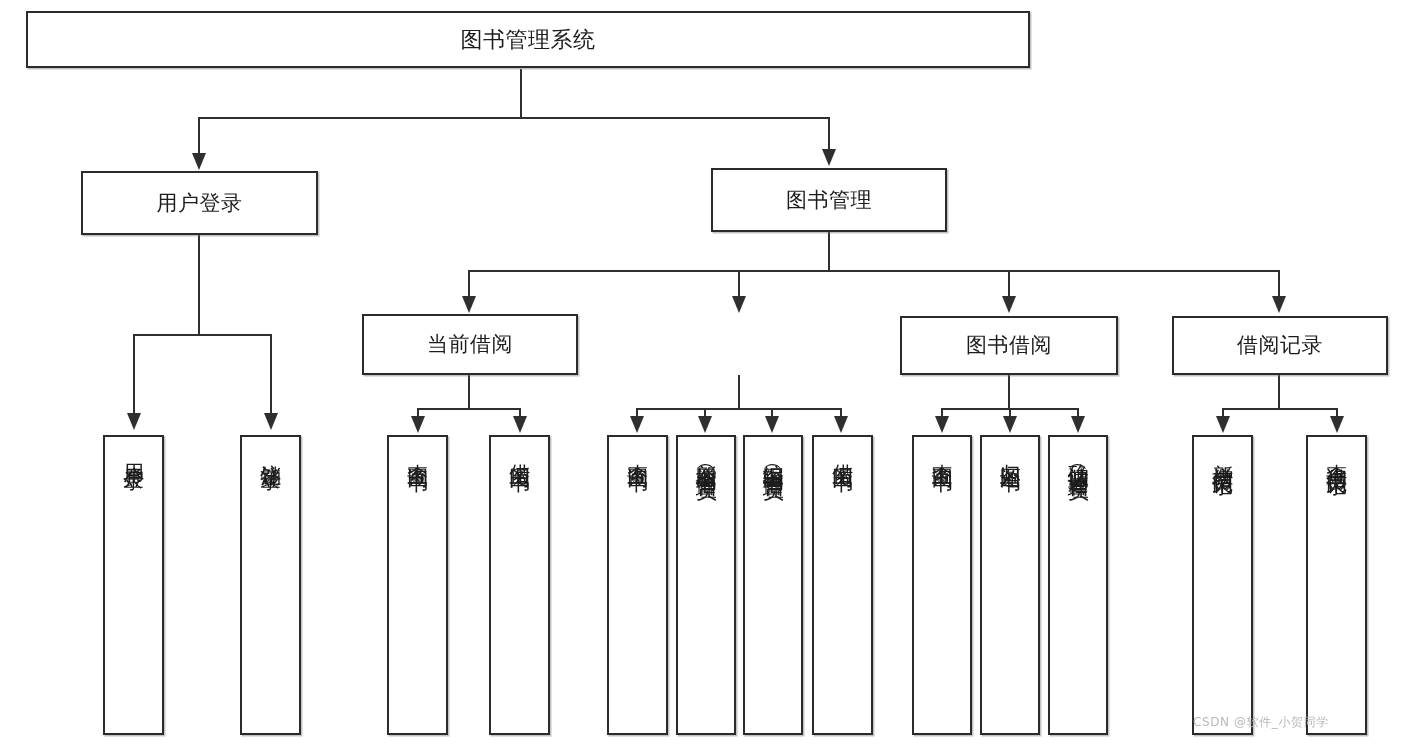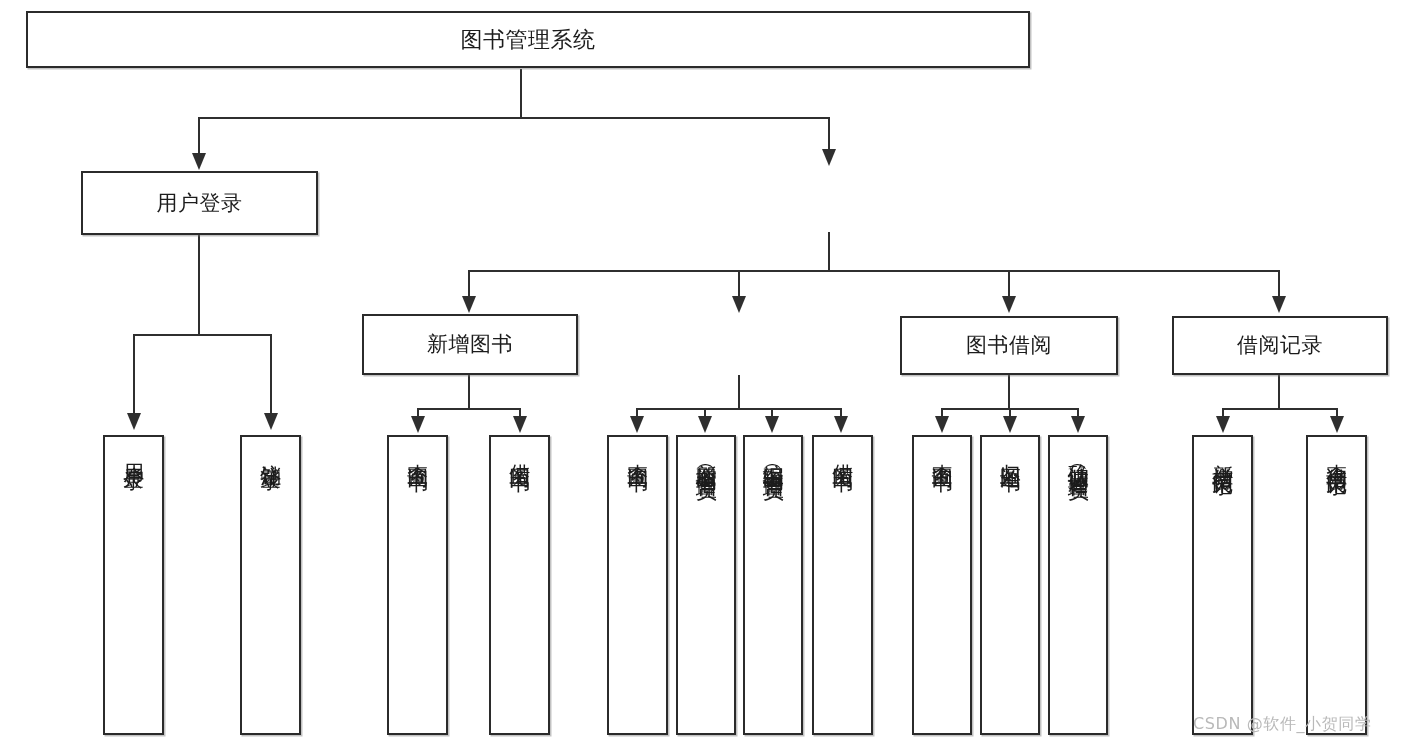--- a/index.html
+++ b/index.html
@@ -71,21 +71,21 @@
     border-right:7.5px solid transparent;
     border-top:17px solid #2f2f2f;
     z-index:2;
   }
 
   
   #watermark{
     position:absolute;
     left:1193px;
     top:714px;
-    font-size:16px;
+    font-size:12px;
     color:#b9b9b9;
     letter-spacing:.6px;
     white-space:nowrap;
     z-index:6;
     font-family:"DejaVu Sans","Liberation Sans",sans-serif;
   }
 </style>
 </head>
 <body>
 
@@ -154,23 +154,26 @@
   <div class="arrow" style="left:1330px;top:416px;"></div>
 
   <div class="node horiz" id="n-root" style="left:19px;top:11px;width:1004px;height:57px;margin-left:7px;">
     <span class="lbl">图书管理系统</span>
   </div>
 
   <div class="node horiz" style="left:81px;top:171px;width:237px;height:64px;">
     <span class="lbl">用户登录</span>
   </div>
 
+  <div class="node horiz" style="left:711px;top:168px;width:236px;height:64px;">
+    <span class="lbl">图书管理</span>
+  </div>
 
   <div class="node horiz" style="left:362px;top:314px;width:216px;height:61px;">
-    <span class="lbl">新增图书</span>
+    <span class="lbl">当前借阅</span>
   </div>
 
 
   <div class="node horiz" style="left:900px;top:316px;width:218px;height:59px;">
     <span class="lbl">图书借阅</span>
   </div>
 
   <div class="node horiz" style="left:1172px;top:316px;width:216px;height:59px;">
     <span class="lbl">借阅记录</span>
   </div>

